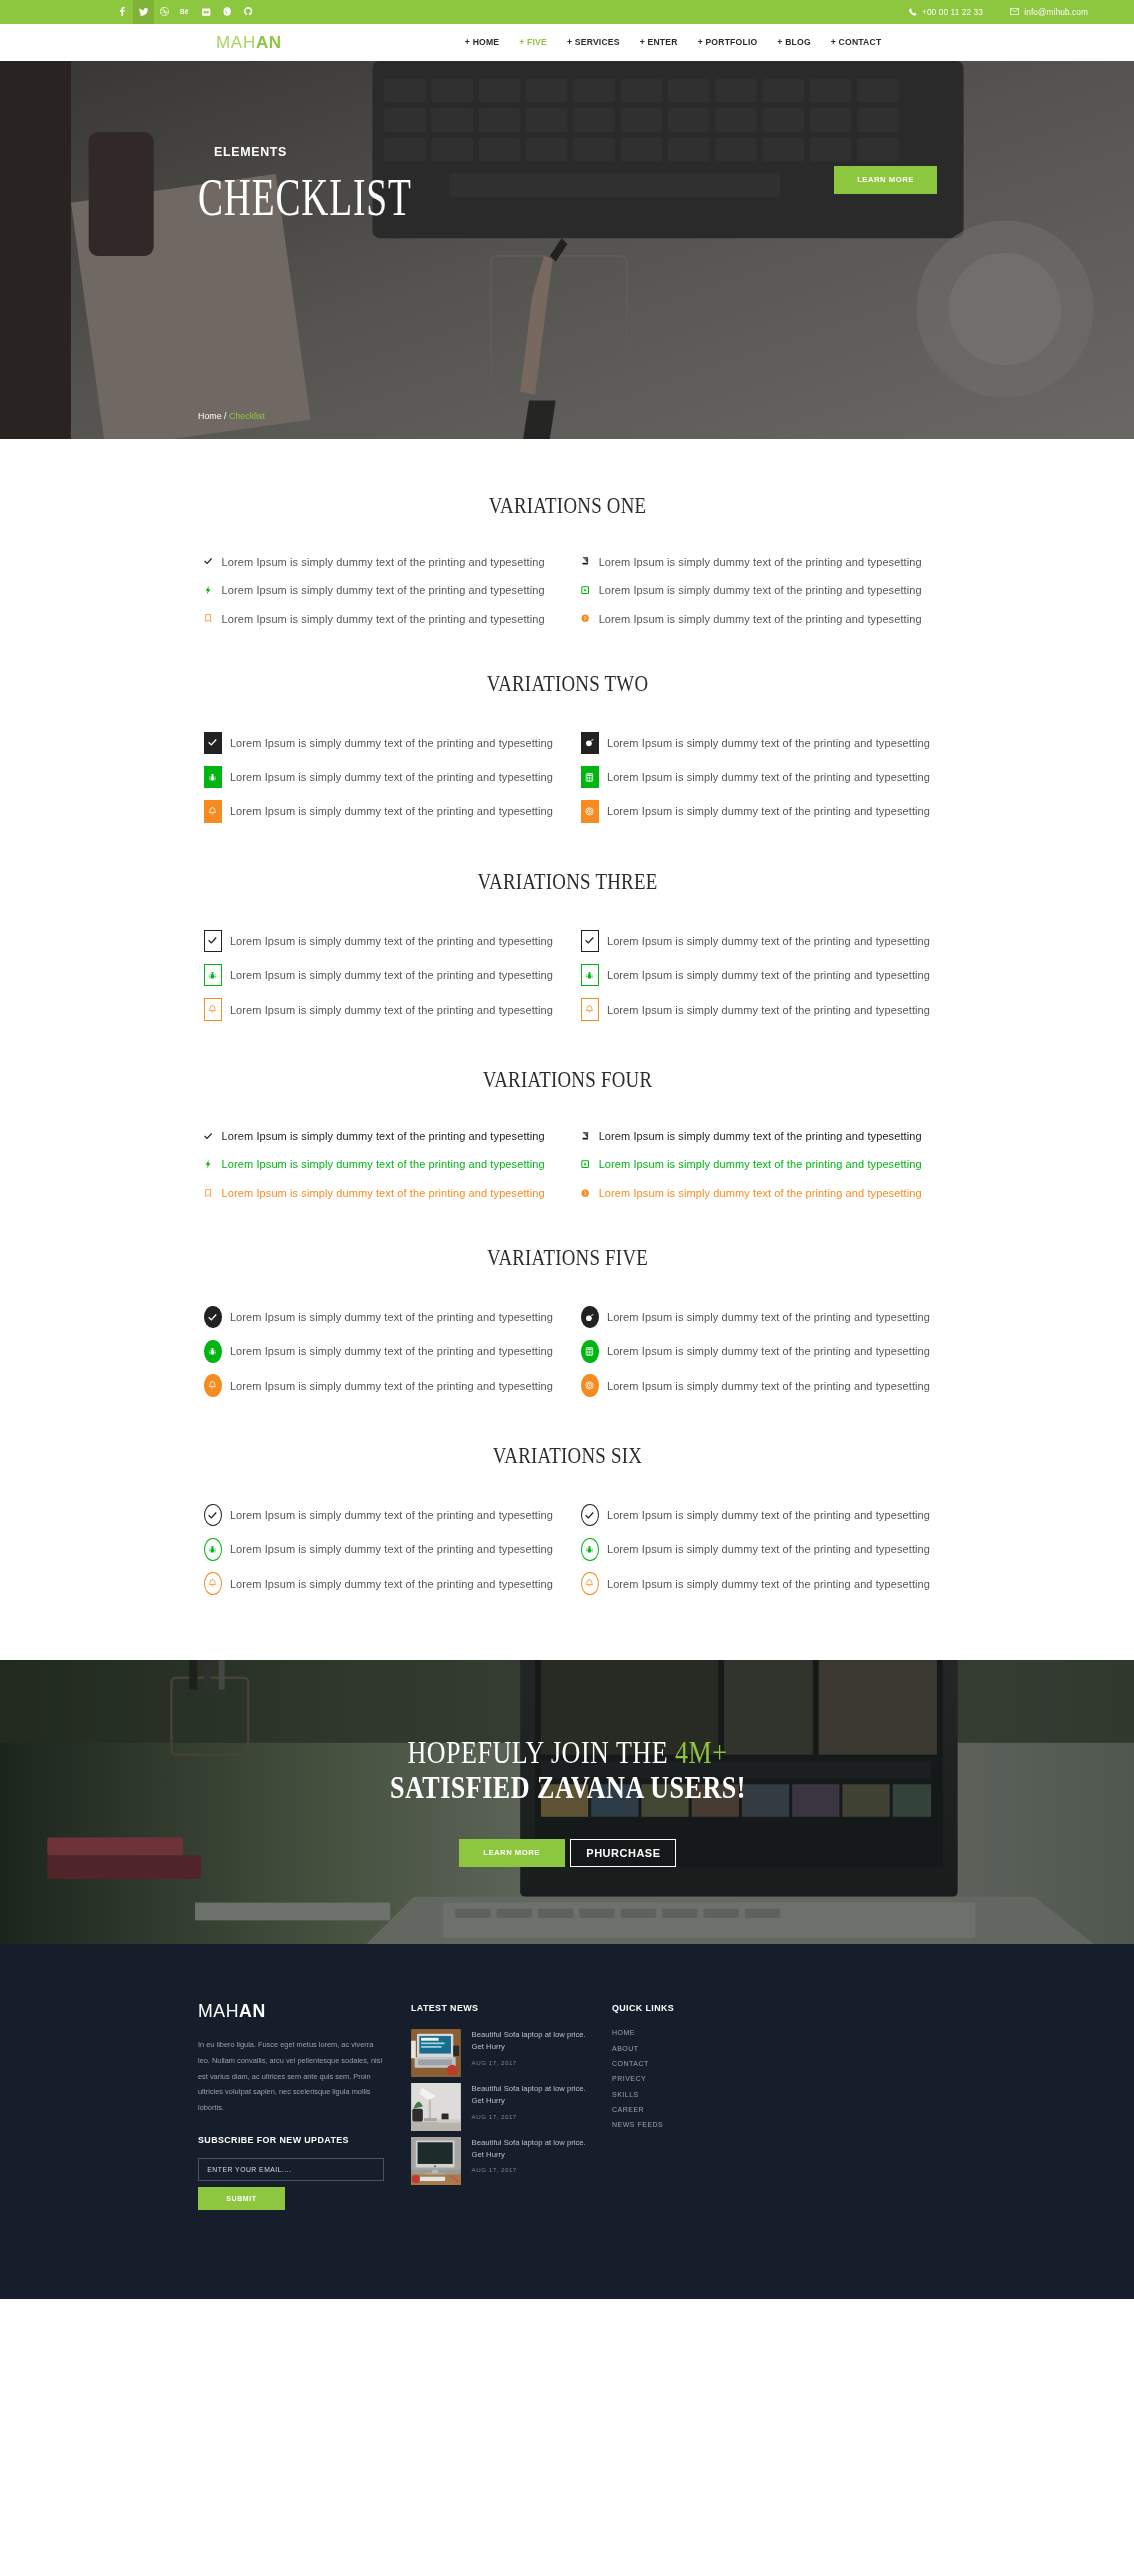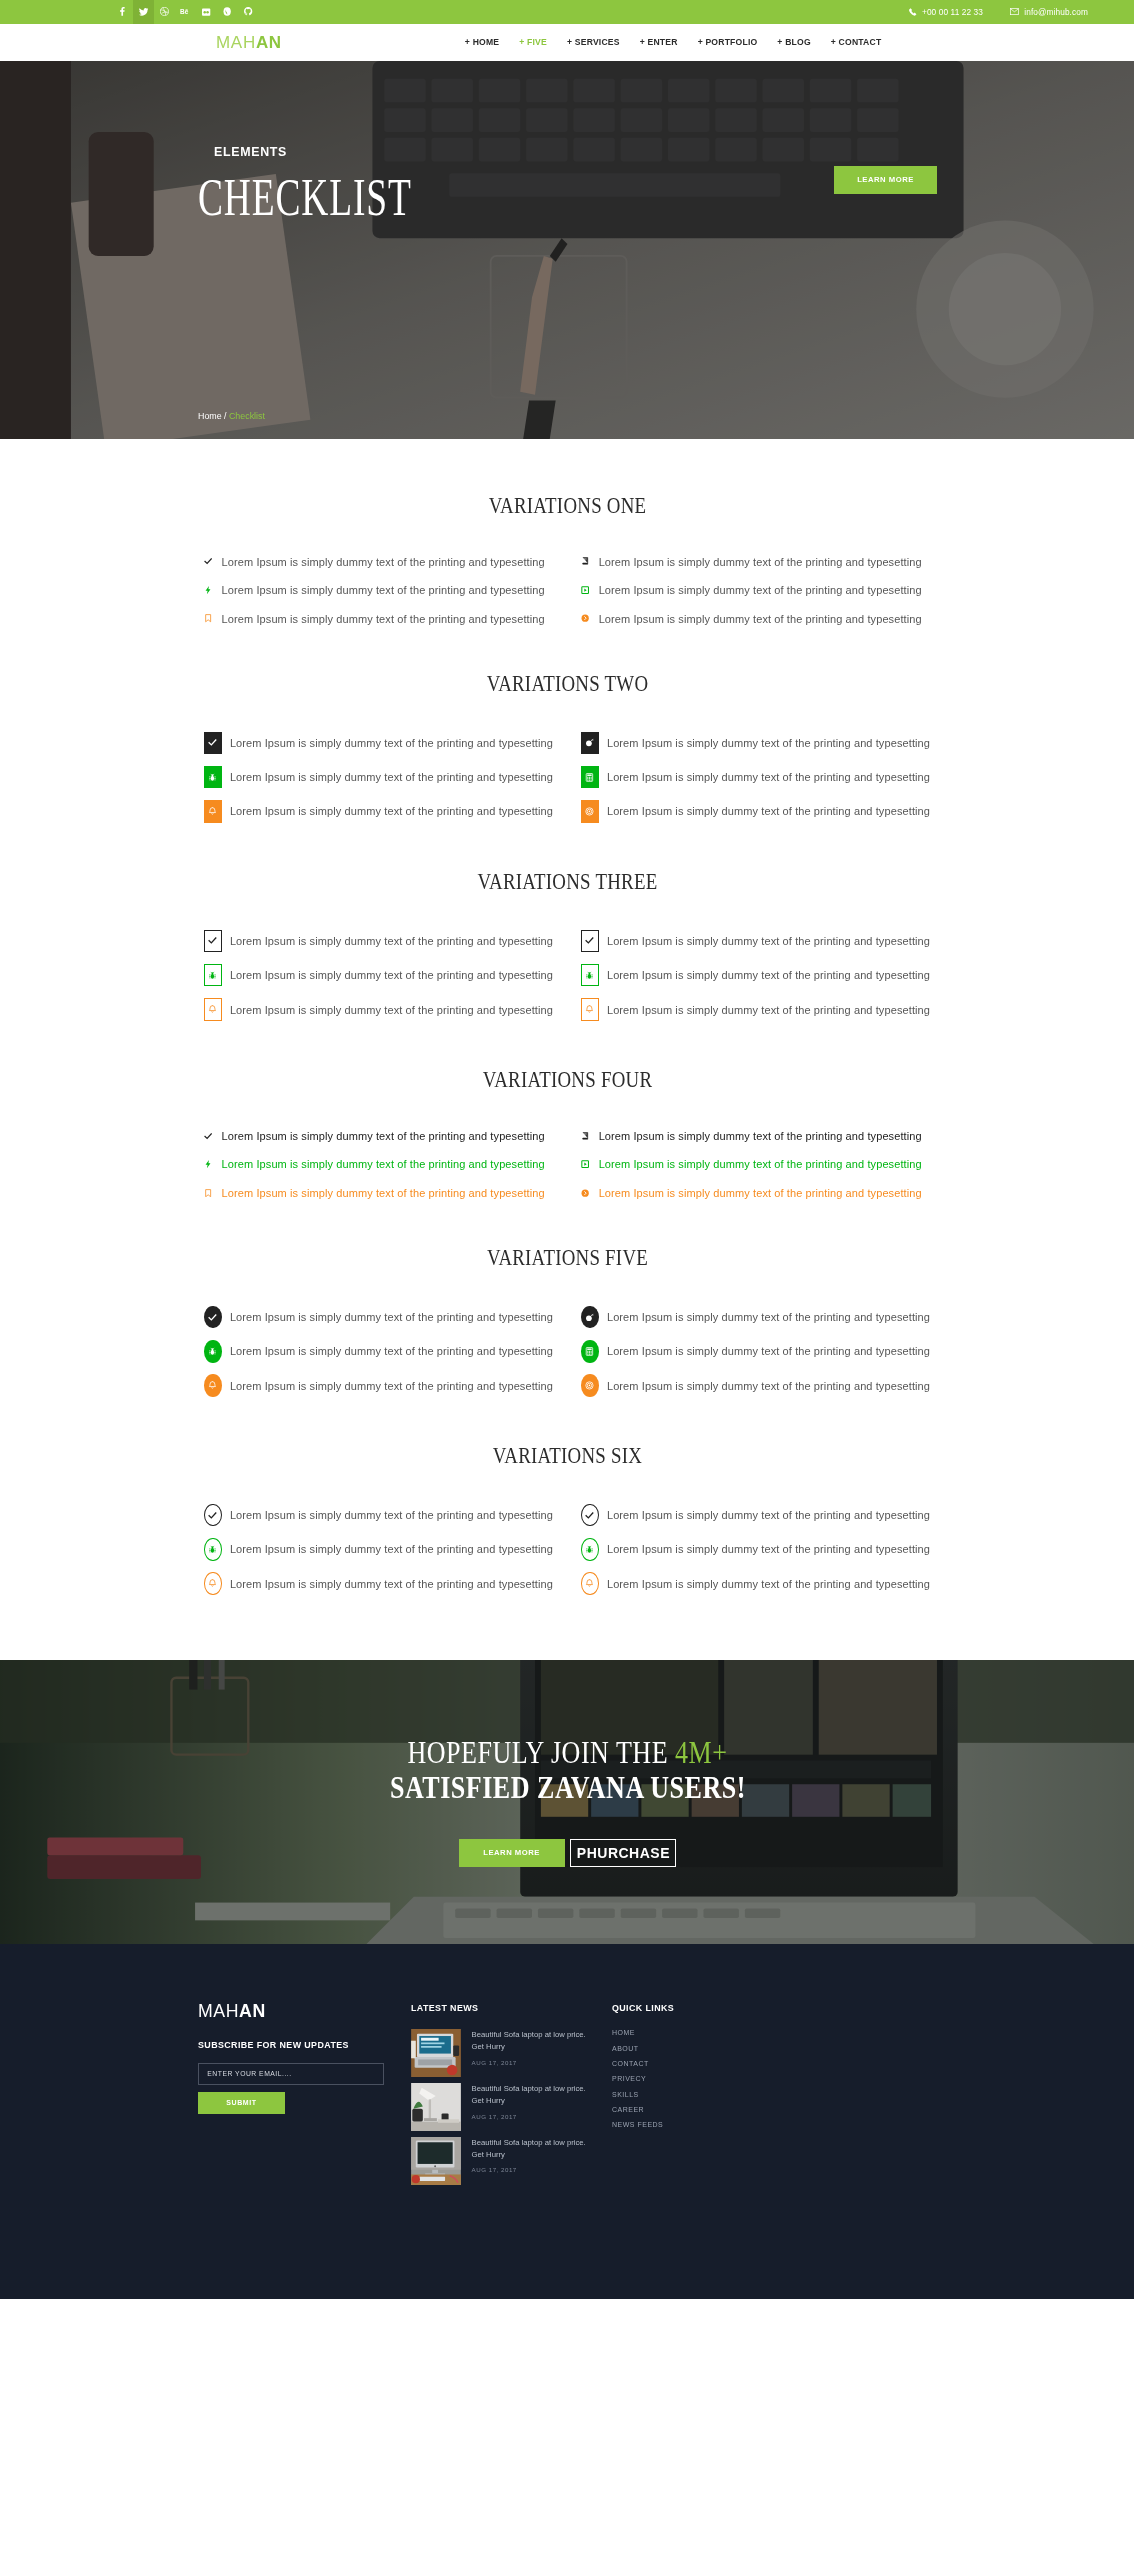--- a/index.html
+++ b/index.html
@@ -235,21 +235,21 @@
     width: 106px; height: 28px; background: #8dc63f; color: #fff;
     display:flex; align-items:center; justify-content:center;
     font-size: 7.7px; font-weight: 700; letter-spacing: 0.5px;
     font-family: "Liberation Sans Narrow","Liberation Sans",sans-serif;
     cursor: pointer;
   }
   .btn-out {
     width: 106px; height: 28px; background: transparent; color: #fff;
     border: 1.2px solid #fff;
     display:flex; align-items:center; justify-content:center;
-    font-size: 14px; font-weight: 700; letter-spacing: 0.5px;
+    font-size: 11px; font-weight: 700; letter-spacing: 0.5px;
     font-family: "Liberation Sans Narrow","Liberation Sans",sans-serif;
     cursor: pointer;
   }
 
   
   .footer {
     background: #161d2b;
     padding: 59px 0 0 0;
     min-height: 355px;
   }
@@ -921,20 +921,21 @@
     </div>
   </div>
 
   <div class="footer">
     <div class="footer-inner">
 
       <div class="fcol-1">
         <div class="flogo">
           <span>MAH</span><span class="b">AN</span>
         </div>
+        <div class="fdesc">In eu libero ligula. Fusce eget metus lorem, ac viverra leo. Nullam convallis, arcu vel pellentesque sodales, nisi est varius diam, ac ultrices sem ante quis sem. Proin ultricies volutpat sapien, nec scelerisque ligula mollis lobortis.</div>
         <div class="fh sub-h">SUBSCRIBE FOR NEW UPDATES</div>
         <input class="sub-input" type="text" placeholder="ENTER YOUR EMAIL...." style="">
         <button class="sub-btn">SUBMIT</button>
       </div>
 
       <div class="fcol-2">
         <div class="fh">LATEST NEWS</div>
         <div class="news-list" id="newsHost">
             <div class="news-item">
               <div class="news-thumb">

